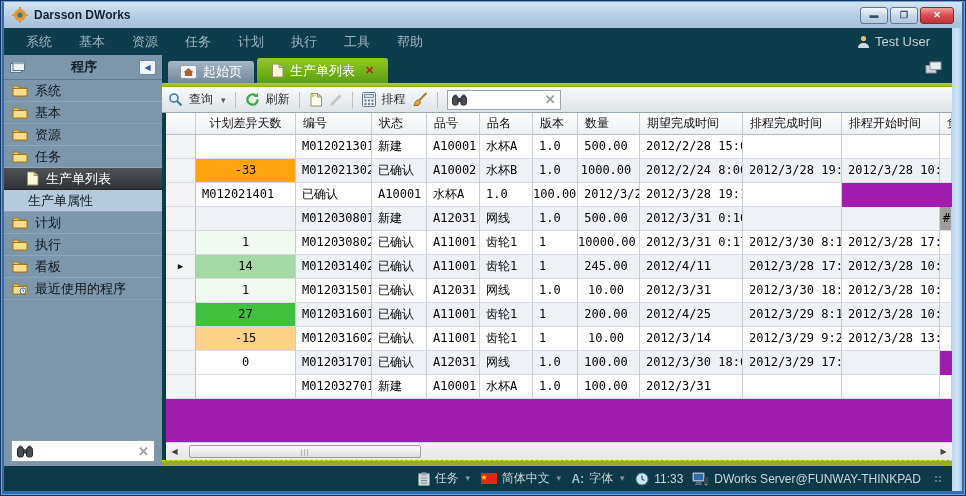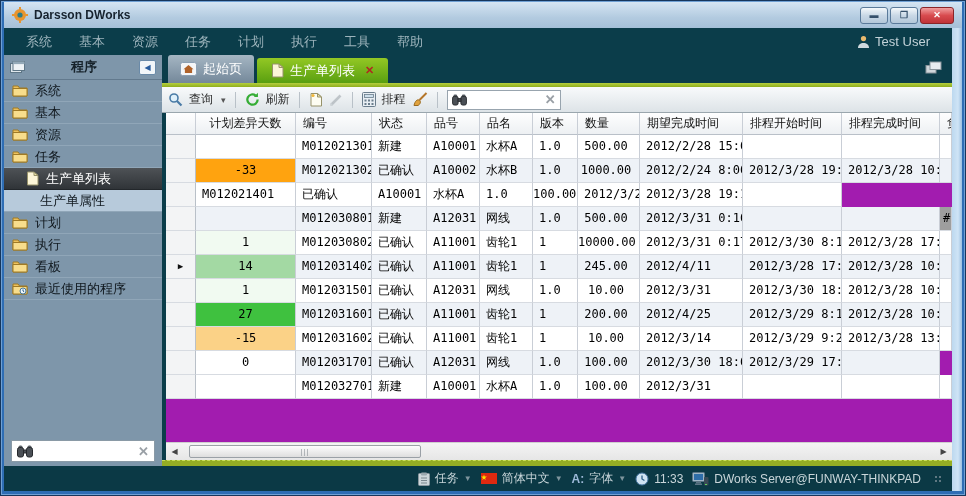--- a/index.html
+++ b/index.html
@@ -31,32 +31,32 @@
 
   
   .sidebar { width:158px; height:100%; background:#7e96aa; position:relative; flex:none; }
   .side-header { height:25px; display:flex; align-items:center; padding:0 6px; border-bottom:1px solid #62798d;gap:40px; }
   .side-header-label { font-size:13px; font-weight:bold; color:#16222a; margin-left:6px; }
   .collapse-btn { margin-left:auto; width:17px; height:15px; background:#f2f6f9; border:1px solid #6a8aa8;
                   border-radius:2px; font-size:8px; color:#2a5d9e; text-align:center; line-height:13px; }
   .side-item { height:22px; display:flex; align-items:center; padding-left:8px; gap:7px;
                border-bottom:1px solid #90a6b8; font-size:13px; color:#10181e; }
   .side-item.selected { background:linear-gradient(#4e5256,#303438); color:#fff; border-bottom-color:#23272b; padding-left:22px; }
-  .side-item.child { background:#b7cadb; padding-left:36px; }
+  .side-item.child { background:#b7cadb; padding-left:24px; }
   .side-search { position:absolute; left:7px; right:7px; bottom:4px; height:22px; background:#fff;
                  border:1px solid #8a9aa6; display:flex; align-items:center; padding:0 5px; gap:5px; }
   .side-search input { flex:1; border:none; outline:none; font-size:12px; min-width:10px; }
   .clear-x { color:#9aa0a6; font-weight:bold; font-size:13px; }
 
   
   .content { flex:1; display:flex; flex-direction:column; min-width:0; }
   .tabbar { height:28px; display:flex; align-items:flex-end; padding-left:6px; position:relative; }
   .tab { height:23px; display:flex; align-items:center; gap:6px; padding:0 12px; margin-right:3px;
          border-radius:3px 3px 0 0; font-size:13px; color:#fff; }
-  .tab.inactive { background:linear-gradient(#a5b6c3,#74889a); height:28px; }
+  .tab.inactive { background:linear-gradient(#a5b6c3,#74889a); height:22px; }
   .tab.active { background:linear-gradient(#93c824,#599f10); height:25px; padding:0 14px; }
   .tab-close { color:#b02a20; font-weight:bold; font-size:11px; margin-left:4px; }
   .dock-icon { position:absolute; right:10px; top:6px; }
   .green-strip { height:4px; background:linear-gradient(#b5cf3e,#8fae1d); }
 
   
   .toolbar { height:26px; background:linear-gradient(#f8fafb,#dde3e7); border-bottom:1px solid #9aa6ad;
              display:flex; align-items:center; padding:0 6px; gap:6px; font-size:12px; color:#2a2a2a; }
   .tb-group { display:flex; align-items:center; gap:6px; }
   .tb-sep { width:1px; height:16px; background:#b9c1c8; margin:0 3px; }
@@ -376,22 +376,22 @@
         <div class="tgrid" id="thead">
             <div class="th"></div>
             <div class="th center">计划差异天数</div>
             <div class="th">编号</div>
             <div class="th">状态</div>
             <div class="th">品号</div>
             <div class="th">品名</div>
             <div class="th">版本</div>
             <div class="th">数量</div>
             <div class="th">期望完成时间</div>
+            <div class="th">排程完成时间</div>
             <div class="th">排程开始时间</div>
-            <div class="th">排程完成时间</div>
             <div class="th">负</div>
           </div>
         <div id="tbody">
             <div class="tgrid">
               <div class="cell sel"></div>
               <div class="cell ctr"></div>
               <div class="cell">M012021301</div>
               <div class="cell">新建</div>
               <div class="cell">A10001</div>
               <div class="cell">水杯A</div>

